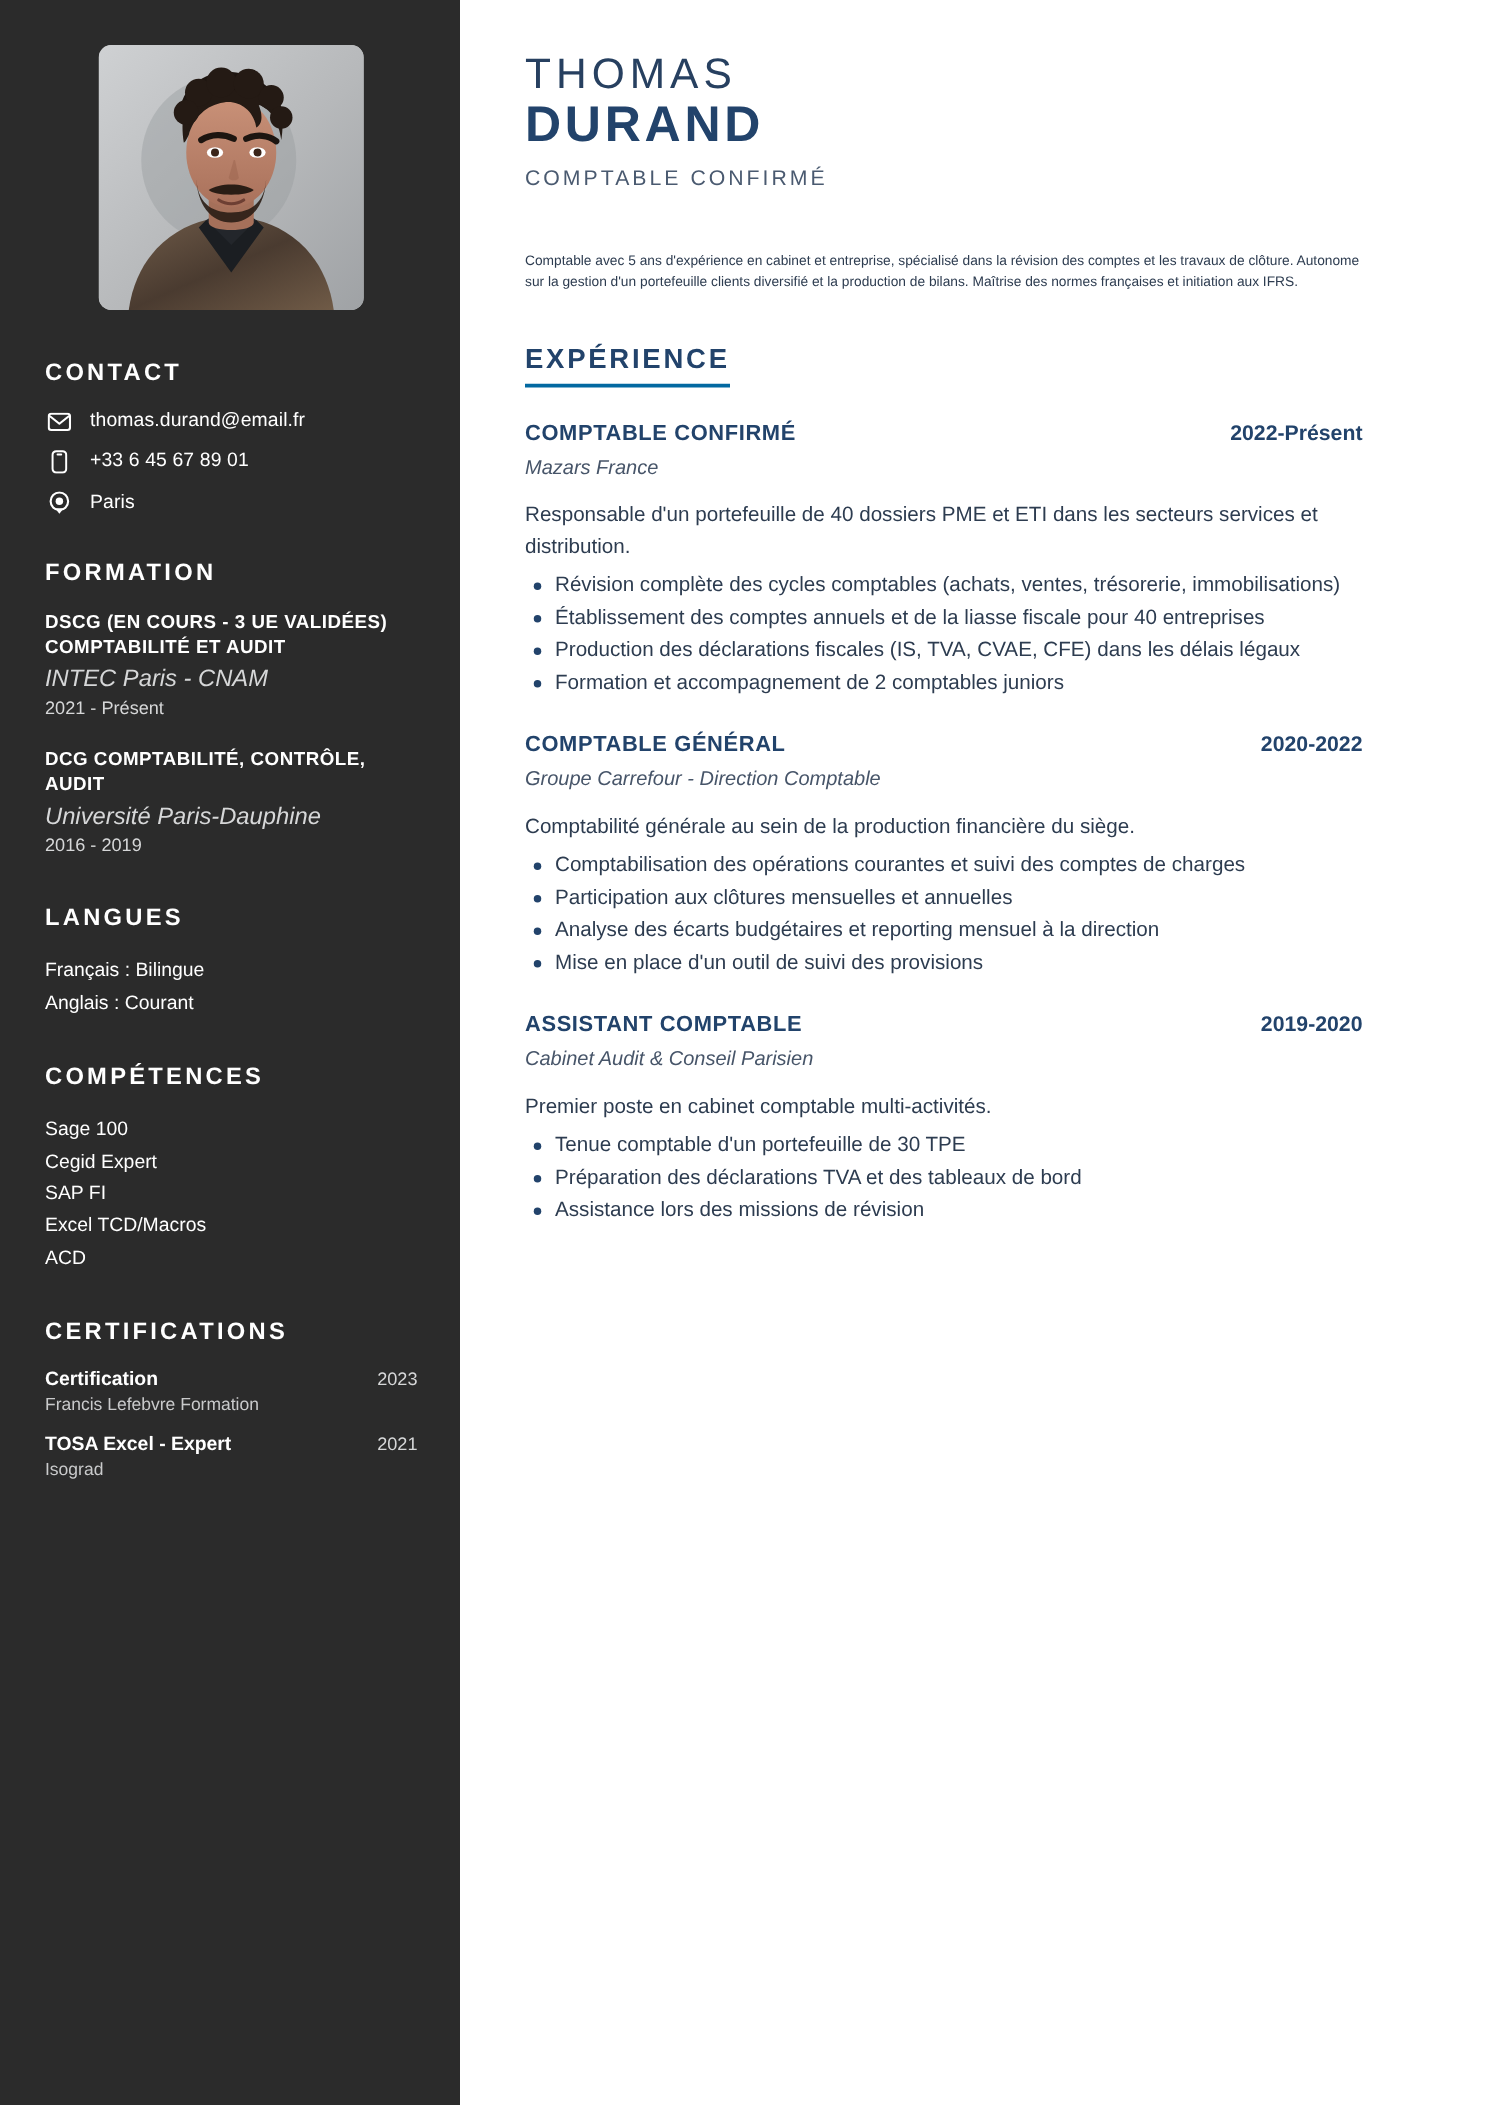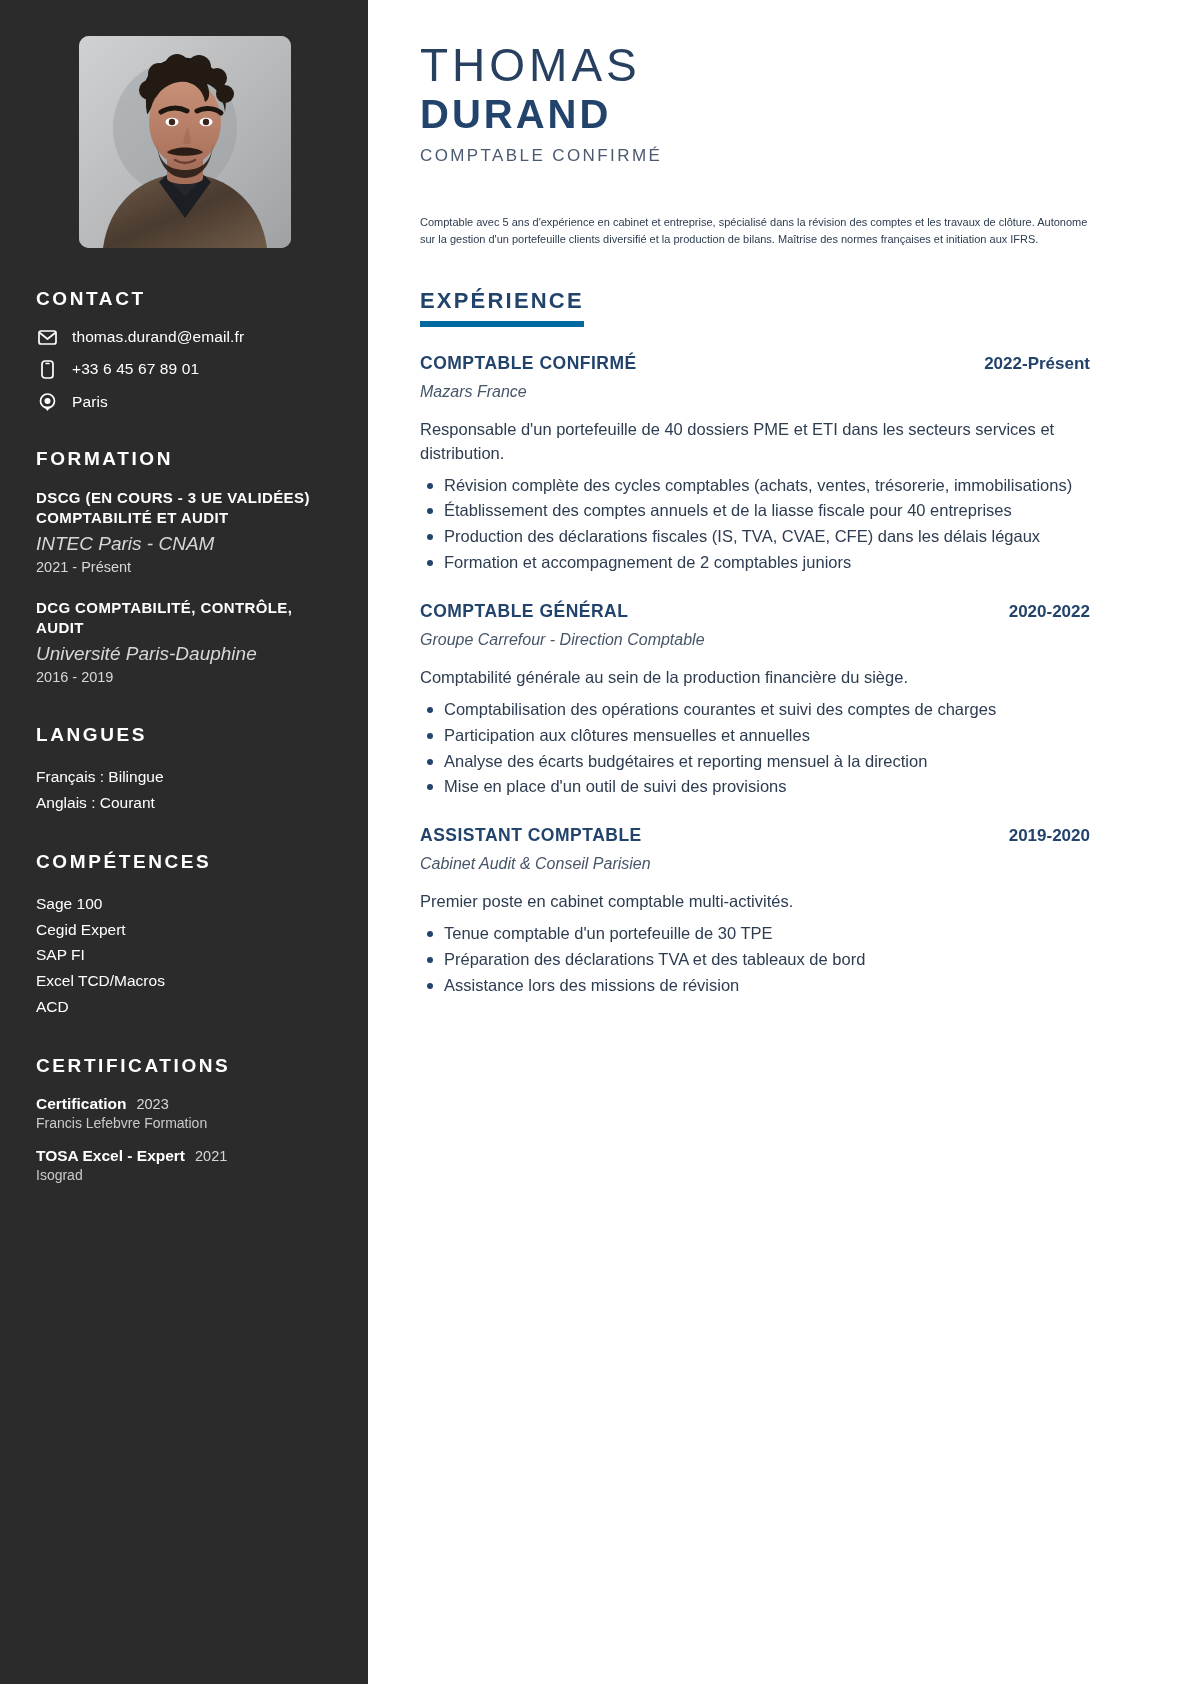--- a/index.html
+++ b/index.html
@@ -95,21 +95,21 @@
 
   .plain-line {
     font-size: 15.5px;
     color: #ffffff;
     line-height: 1.65;
   }
 
   .cert-item { margin-bottom: 16px; }
   .cert-top {
     display: flex;
-    justify-content: flex-start;
+    justify-content: space-between;
     align-items: baseline;
     gap: 10px;
   }
   .cert-name {
     font-size: 15.5px;
     font-weight: bold;
     color: #ffffff;
   }
   .cert-year {
     font-size: 14.5px;
@@ -122,21 +122,21 @@
     margin-top: 2px;
   }
 
   
   .main {
     flex: 1;
     padding: 40px 100px 40px 52px;
   }
 
   .name-first {
-    font-size: 46px;
+    font-size: 34px;
     font-weight: 300;
     letter-spacing: 4px;
     color: #274060;
     line-height: 1.12;
   }
   .name-last {
     font-size: 40px;
     font-weight: bold;
     letter-spacing: 3px;
     color: #22436b;
@@ -157,21 +157,21 @@
   }
 
   .section-heading {
     display: inline-block;
     font-size: 22px;
     font-weight: bold;
     letter-spacing: 2.2px;
     color: #22436b;
     margin-top: 40px;
     padding-bottom: 7px;
-    border-bottom: 6px solid #0369a1;
+    border-bottom: 3px solid #0369a1;
   }
 
   .exp-item { margin-top: 26px; }
   .exp-head {
     display: flex;
     justify-content: space-between;
     align-items: baseline;
     gap: 16px;
   }
   .exp-role {

